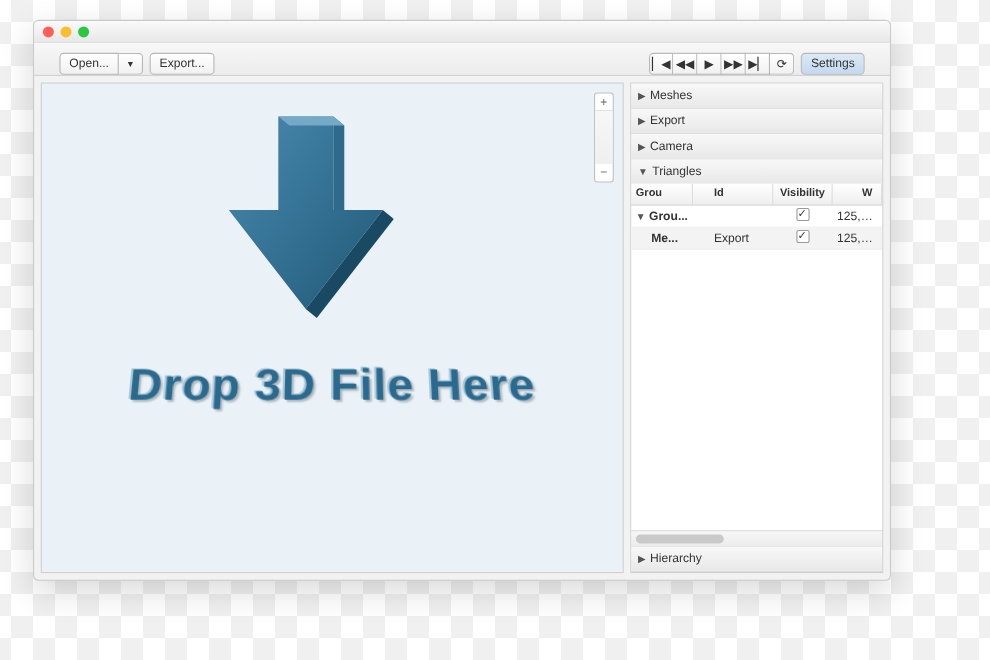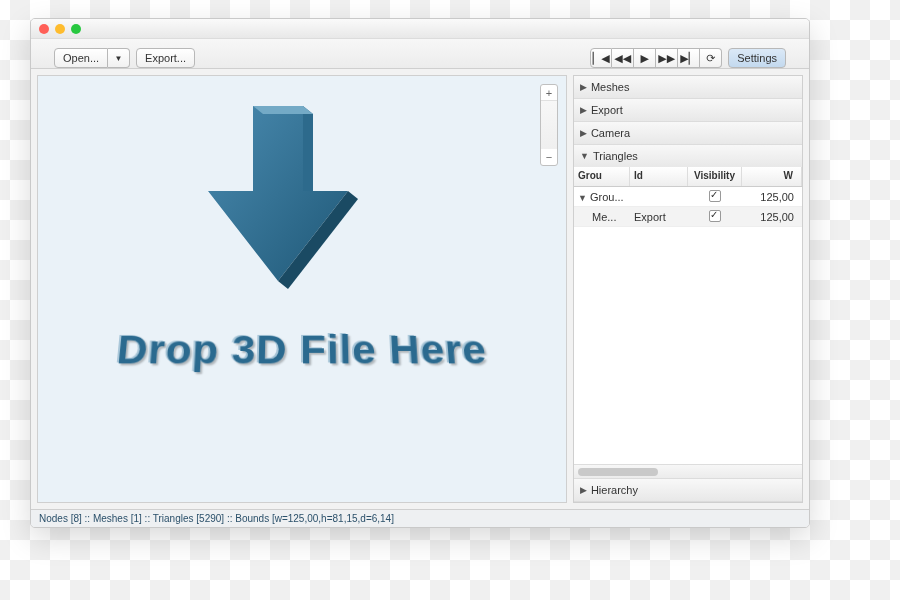--- a/index.html
+++ b/index.html
@@ -57,21 +57,21 @@
 .section{border-bottom:1px solid #dcdcdc;}
 .section-header{height:22px; display:flex; align-items:center; gap:4px;
   padding:0 6px; background:linear-gradient(#f8f8f8,#e8e8e8); font-size:11px;}
 .disclosure{font-size:9px; color:#555;}
 .tbl{width:100%; font-size:11px;}
 .tbl .hdr{display:flex; height:20px; background:linear-gradient(#fff,#eee);
   border-bottom:1px solid #ccc;}
 .tbl .hdr>div{padding:3px 4px; border-right:1px solid #ddd; font-weight:600; font-size:10px;}
 .tbl .row{display:flex; height:20px; align-items:center; border-bottom:1px solid #eee;}
 .tbl .row>div{padding:2px 4px; overflow:hidden; white-space:nowrap; text-overflow:ellipsis;}
-.c-node{width:56px;} .c-id{width:58px;} .c-vis{width:54px; text-align:center;} .c-w{flex:1; text-align:right; padding-right:8px !important;}
+.c-node{width:56px;font-weight:bold;} .c-id{width:58px;margin-left:15px;} .c-vis{width:54px; text-align:center;} .c-w{flex:1; text-align:right; padding-right:8px !important;}
 .chk{display:inline-block; width:12px; height:12px; border:1px solid #999; border-radius:2px;
   background:#fff; position:relative;}
 .chk.on::after{content:"✓"; font-size:10px; position:absolute; left:0; top:-2px; color:#333;}
 .hierbody{flex:1; background:#fff; overflow:auto;}
 .hscroll{height:14px; border-top:1px solid #ddd;
   background:linear-gradient(#f7f7f7,#ececec); display:flex; align-items:center;}
 .hscroll .thumb{width:80px; height:8px; margin-left:4px; border-radius:4px;
   background:#c9c9c9;}
 
 .statusbar{height:18px; border-top:1px solid #cfcfcf; background:#eef0f2;
@@ -197,16 +197,13 @@
       </div>
       <div class="section">
         <div class="section-header">
             <span class="disclosure">▶</span>
             <span>Hierarchy</span>
           </div>
       </div>
     </div>
   </div>
 
-  <div class="statusbar">
-    <span>Nodes [8] :: Meshes [1] :: Triangles [5290] :: Bounds [w=125,00,h=81,15,d=6,14]</span>
-  </div>
 </div>
 
 </body></html>

